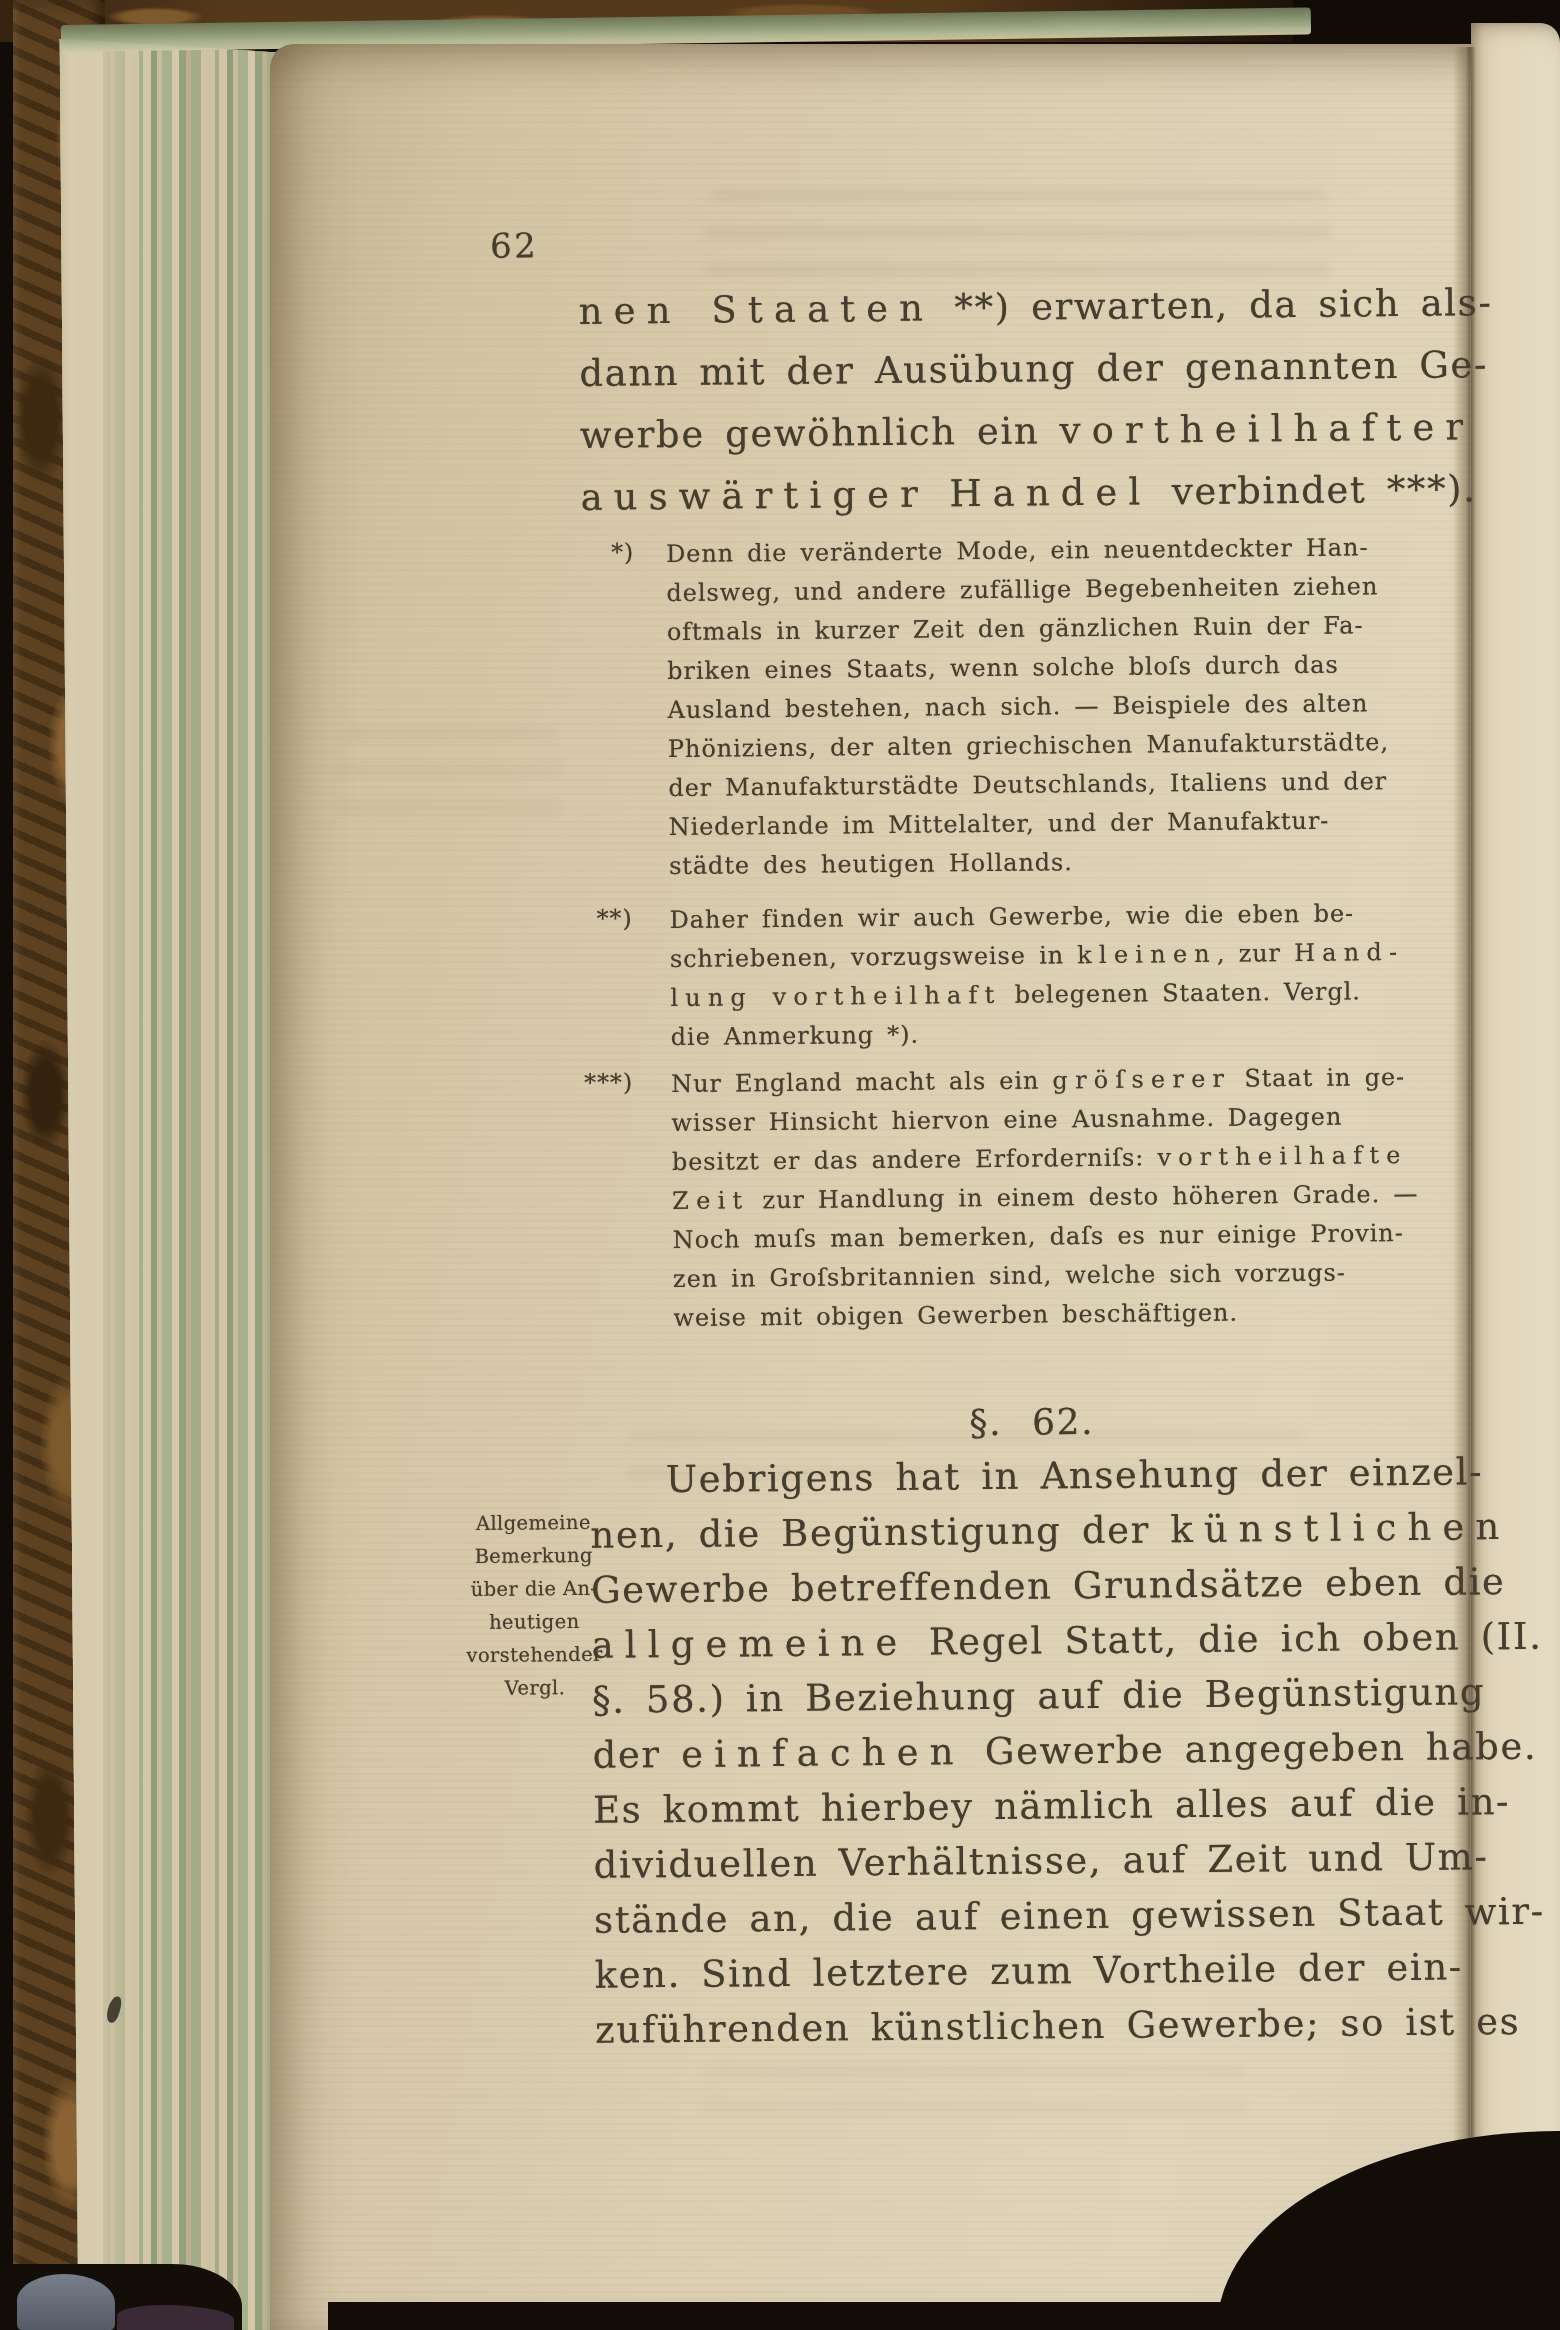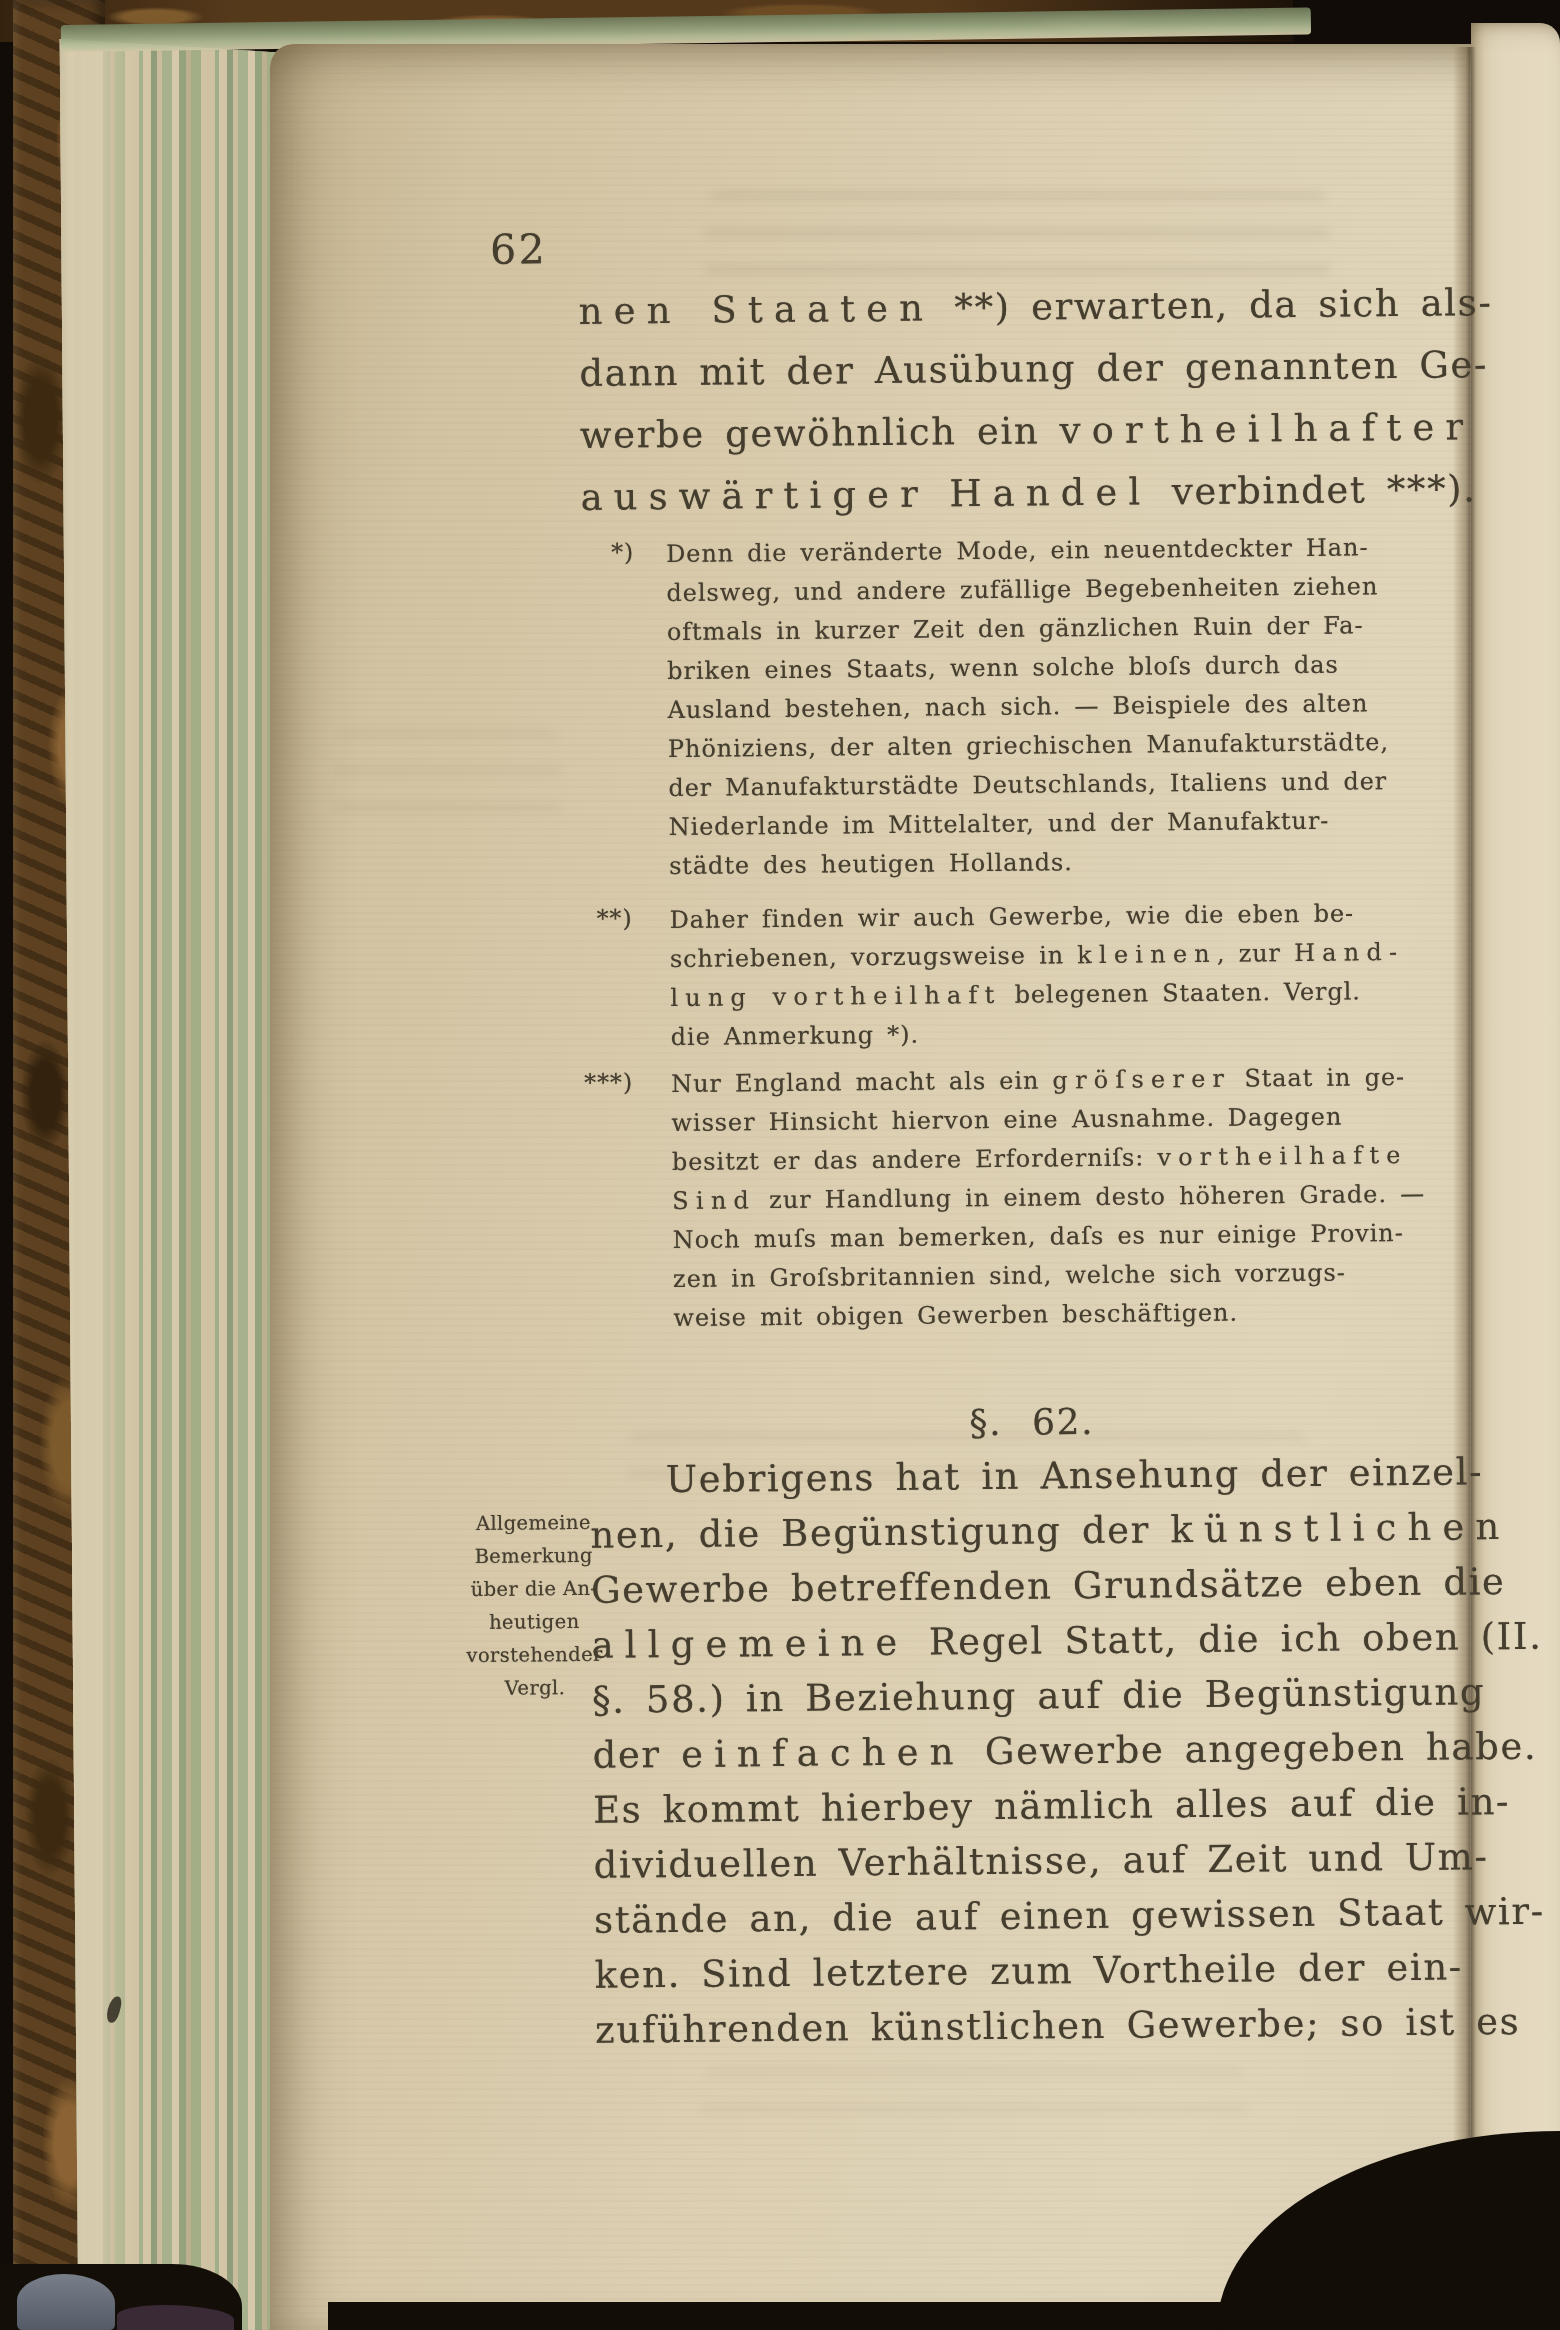--- a/index.html
+++ b/index.html
@@ -129,21 +129,21 @@
     transform:rotate(-0.55deg);
     transform-origin:780px 1170px;
     color:#453d2e;
     text-shadow:0 0 0.9px rgba(62,56,43,.6);
   }
   .tline{white-space:nowrap;}
   .sperr{letter-spacing:.30em;}
 
   #page-number{
     left:499px;top:223px;
-    font-size:41px;letter-spacing:2.3px;
+    font-size:34px;letter-spacing:2.3px;
   }
   #para-top{
     left:587px;top:279px;
     font-size:37px;line-height:62px;
     letter-spacing:1.6px;word-spacing:7px;
   }
   .footnote{
     font-size:24px;line-height:39px;
     letter-spacing:0.9px;word-spacing:4.7px;
   }
@@ -227,21 +227,21 @@
         <div class="tline"><span>die Anmerkung *).</span></div>
       </div>
   </div>
 
   <div class="abs footnote" id="fn3">
     <span class="fmarker">***)</span>
     <div>
         <div class="tline"><span>Nur England macht als ein </span><span class="sperr">gröſserer</span><span> Staat in ge-</span></div>
         <div class="tline"><span>wisser Hinsicht hiervon eine Ausnahme. Dagegen</span></div>
         <div class="tline"><span>besitzt er das andere Erforderniſs: </span><span class="sperr">vortheilhafte</span></div>
-        <div class="tline"><span class="sperr">Sind</span><span> zur Handlung in einem desto höheren Grade. —</span></div>
+        <div class="tline"><span class="sperr">Zeit</span><span> zur Handlung in einem desto höheren Grade. —</span></div>
         <div class="tline"><span>Noch muſs man bemerken, daſs es nur einige Provin-</span></div>
         <div class="tline"><span>zen in Groſsbritannien sind, welche sich vorzugs-</span></div>
         <div class="tline"><span>weise mit obigen Gewerben beschäftigen.</span></div>
       </div>
   </div>
 
   <div class="abs" id="section-heading">§. 62.</div>
 
   <div class="abs" id="margin-note">
       <div class="tline"><span>Allgemeine</span></div>

